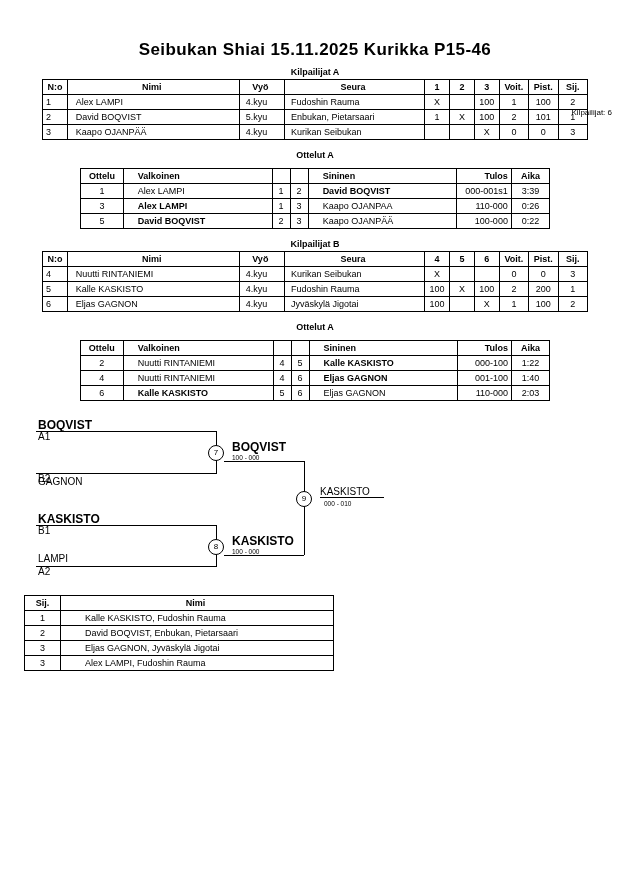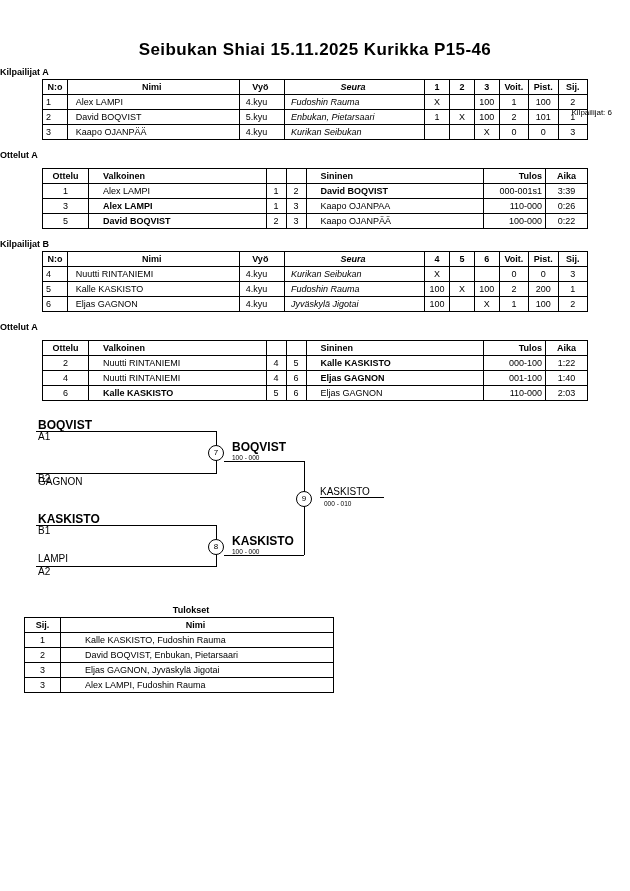--- a/index.html
+++ b/index.html
@@ -28,20 +28,21 @@
     margin-top: 40px;
     letter-spacing: 0.4px;
   }
   .competitor-count {
     position: absolute;
     right: 18px;
     top: 68px;
     font-size: 8px;
   }
   .section-head {
+    text-align: center;
     font-weight: bold;
     font-size: 9px;
     margin: 7px 0 2px 0;
   }
   table {
     border-collapse: collapse;
     font-size: 9px;
   }
   table.bordered {
     border: 1px solid #000;
@@ -56,28 +57,28 @@
     font-weight: bold;
     text-align: center;
   }
   .pool-table {
     width: 546px;
     margin: 0 auto;
   }
   .pool-table .c-no { width: 22px; text-align: left; }
   .pool-table .c-name { width: 152px; text-align: left; padding-left: 8px; }
   .pool-table .c-grade { width: 40px; text-align: left; padding-left: 6px;}
-  .pool-table .c-club { width: 124px; text-align: left; padding-left: 6px; font-style: italic;}
+  .pool-table .c-club { width: 124px; text-align: left; padding-left: 6px;}
   .pool-table .c-m { width: 22px; text-align: center; }
   .pool-table .c-s { width: 26px; text-align: center; }
   .pool-table th.c-name, .pool-table th.c-grade, .pool-table th.c-club { text-align: center; padding-left: 0; }
   .pool-table th.c-no { text-align: center; }
 
   .match-table {
-    width: 546px;
+    width: 470px;
     margin: 8px auto;
   }
   .match-table .m-no { width: 46px; text-align: center; }
   .match-table .m-white { width: 178px; text-align: left; padding-left: 14px; }
   .match-table .m-n1 { width: 20px; text-align: center; }
   .match-table .m-n2 { width: 20px; text-align: center; }
   .match-table .m-blue { width: 178px; text-align: left; padding-left: 14px; }
   .match-table .m-res { width: 62px; text-align: right; }
   .match-table .m-time { width: 42px; text-align: center; }
   .match-table th { text-align: center; }
@@ -367,23 +368,20 @@
     <div class="lbl small" style="left:232px; top:133px;">100 - 000</div>
     <div class="ln" style="left:224px; top:140px; width:80px; height:1px;"></div>
 
     <div class="ln" style="left:304px; top:46px; width:1px; height:94px;"></div>
     <div class="node" style="left:296px; top:76px;">9</div>
     <div class="lbl" style="left:320px; top:71px; font-weight:normal;">KASKISTO</div>
     <div class="lbl small" style="left:324px; top:85px;">000 - 010</div>
     <div class="ln" style="left:320px; top:82px; width:64px; height:1px;"></div>
   </div>
 
-  <div style="margin-left:24px;">
-    <div class="tulokset-head">Tulokset</div>
-  </div>
   <table class="bordered results-table">
     <thead>
       <tr>
         <th class="r-pos">Sij.</th>
         <th class="r-name">Nimi</th>
       </tr>
     </thead>
     <tbody>
       <tr>
         <td class="r-pos">1</td>

